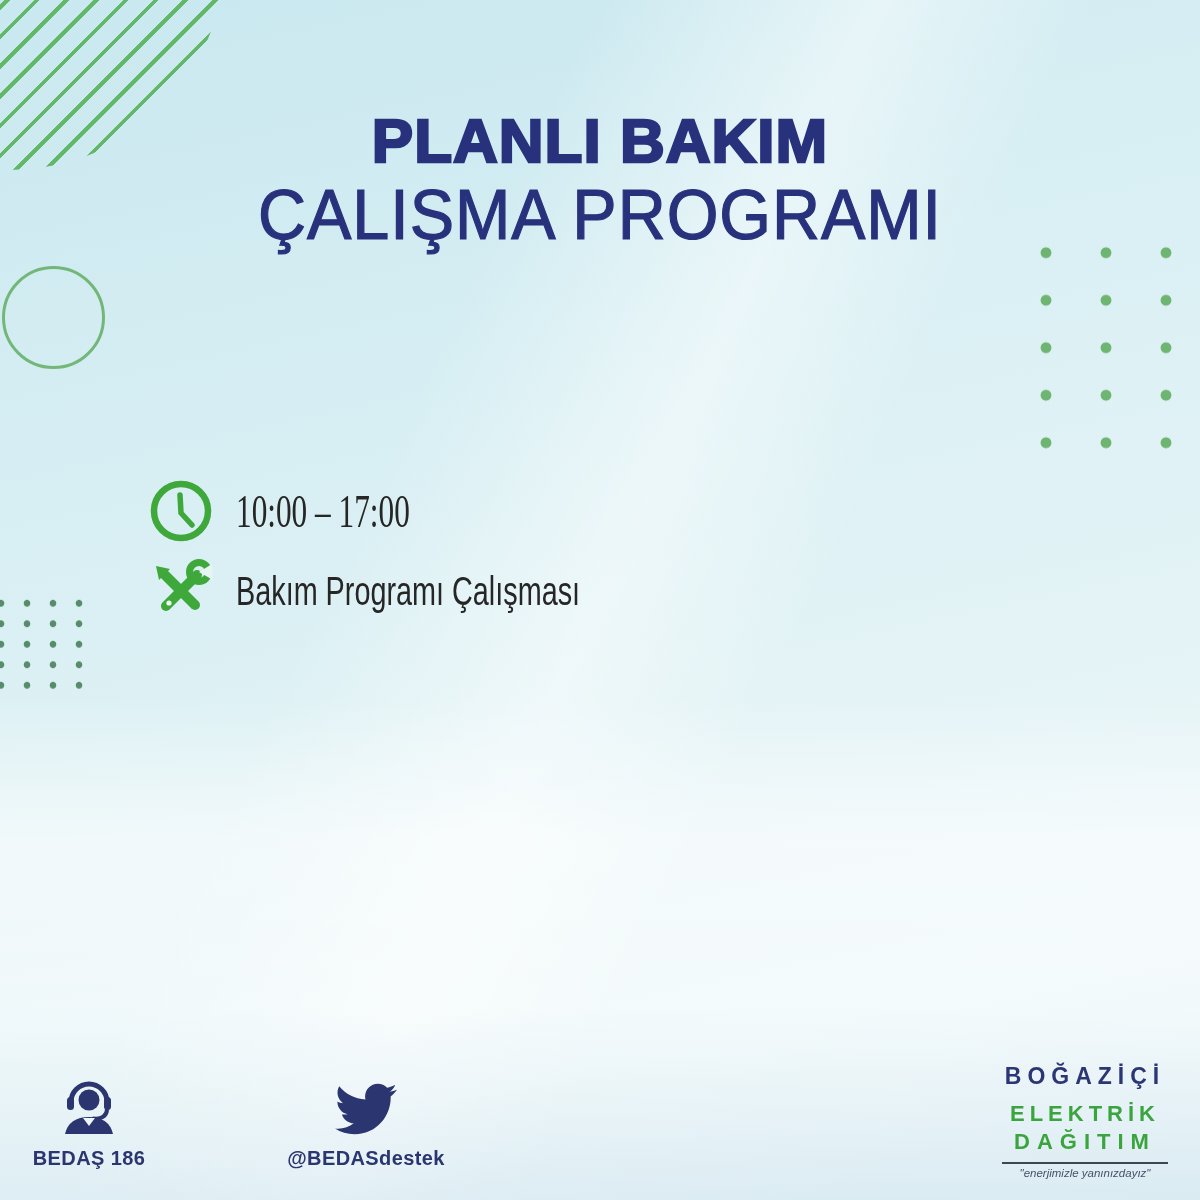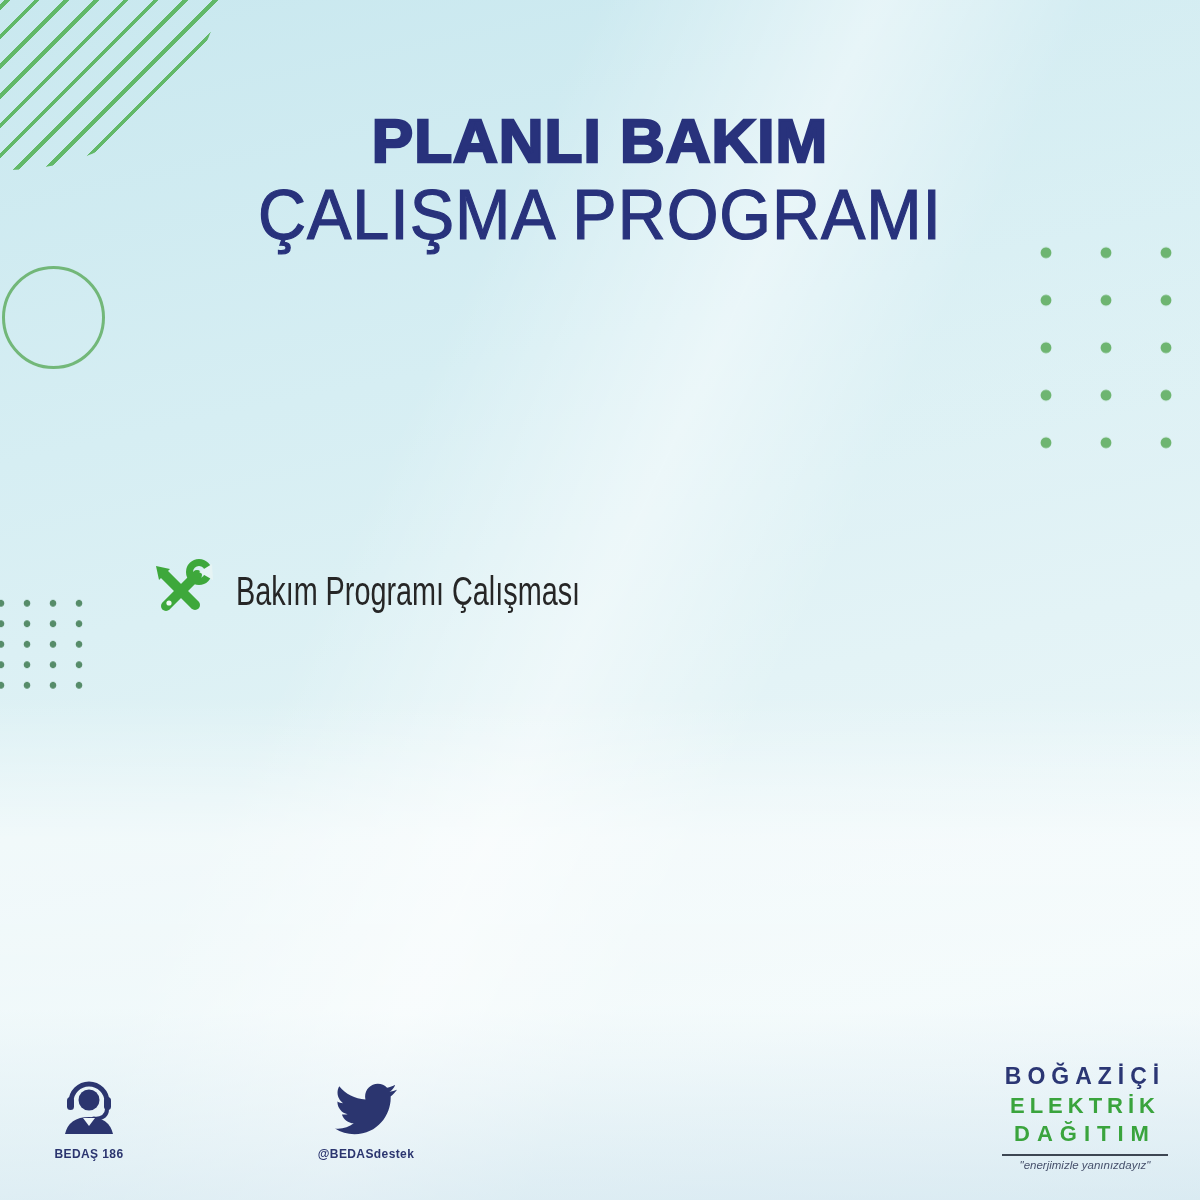--- a/index.html
+++ b/index.html
@@ -34,47 +34,56 @@
   .row-date{top:380px;height:72px;}
   .row-time{top:478px;height:66px;}
   .row-work{top:557px;height:68px;text-align:right;}
   .row-loc{top:642px;height:84px;}
   .serif-num{font-family:"Liberation Serif",serif;font-size:46px;transform:scaleX(.68);}
   .sans-narrow{font-size:40px;transform:scaleX(.72);}
   .sans-loc{font-size:38px;transform:scaleX(.72);}
   
   .contact{position:absolute;top:1076px;display:flex;flex-direction:column;align-items:center;gap:11px;color:var(--navy_footer,#2b356f);}
   .contact .cic{height:60px;display:flex;align-items:flex-end;}
-  .contact .clabel{font-size:12px;font-weight:700;letter-spacing:.4px;white-space:nowrap;}
+  .contact .clabel{font-size:20px;font-weight:700;letter-spacing:.4px;white-space:nowrap;}
   .contact-agent{left:44px;width:90px;}
   .contact-web{left:168px;width:110px;}
   .contact-twitter{left:300px;width:132px;}
   
   .logo{position:absolute;left:1002px;top:1062px;width:166px;text-align:center;}
   .logo-l1{font-size:23px;font-weight:700;letter-spacing:6px;color:var(--logo_navy,#2b3674);line-height:1.3;}
-  .logo-l2{font-size:22px;font-weight:700;letter-spacing:5px;color:var(--logo_green,#3aa43d);line-height:1.3;}
+  .logo-l2{font-size:22px;font-weight:700;letter-spacing:5px;color:var(--logo_green,#3aa43d);line-height:1.3;margin-top:8px;}
   .logo-l3{font-size:22px;font-weight:700;letter-spacing:7px;color:var(--logo_green,#3aa43d);line-height:1.3;}
   .logo-tag{border-top:2px solid #3d4652;margin-top:5px;padding-top:3px;font-size:11.5px;font-style:italic;color:#46506b;white-space:nowrap;}
 </style>
 </head>
 <body>
 
 <div class="poster">
 
   <div class="stripes"></div>
   <div class="circle-outline"></div>
   <div class="dots-right"></div>
   <div class="dots-left"></div>
 
   <header class="title">
     <div class="title-main">PLANLI BAKIM</div>
     <div><span class="title-sub">ÇALIŞMA PROGRAMI</span></div>
   </header>
 
 
+  <div class="row row-time">
+    <span class="ric">
+      <svg width="62" height="62" viewBox="0 0 62 62">
+        <circle cx="31" cy="31" r="27" fill="none" stroke="currentColor" stroke-width="6.5"></circle>
+        <path d="M30 15 L31 33 L42 45" fill="none" stroke="currentColor" stroke-width="5.5" stroke-linecap="round" stroke-linejoin="round"></path>
+      </svg>
+    </span>
+    <span class="rtext serif-num">10:00 – 17:00</span>
+  </div>
 
   <div class="row row-work">
     <span class="ric">
       <svg width="64" height="64" viewBox="0 0 64 64">
         <g stroke="currentColor" stroke-linecap="round">
           <line x1="15" y1="15" x2="46" y2="46" stroke-width="10"></line>
           <line x1="48" y1="16" x2="17" y2="47" stroke-width="10"></line>
         </g>
         <polygon points="7,7 21,10 10,21" fill="currentColor"></polygon>
         <circle cx="50" cy="13" r="9.5" fill="none" stroke="currentColor" stroke-width="7"></circle>

